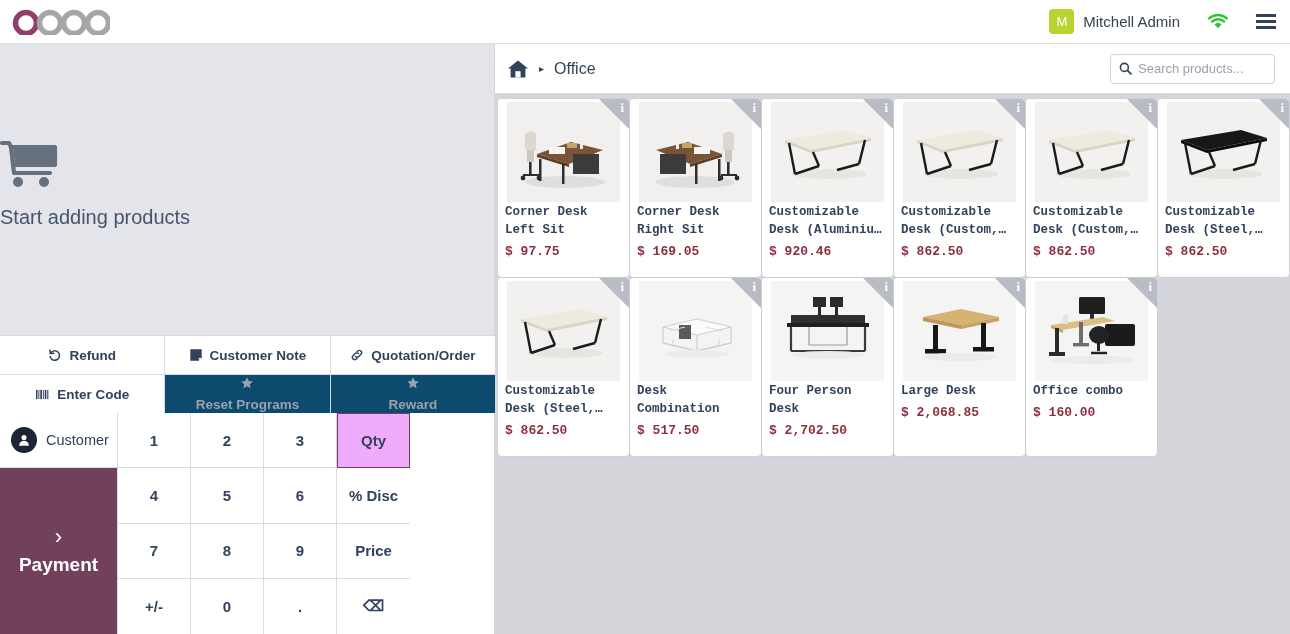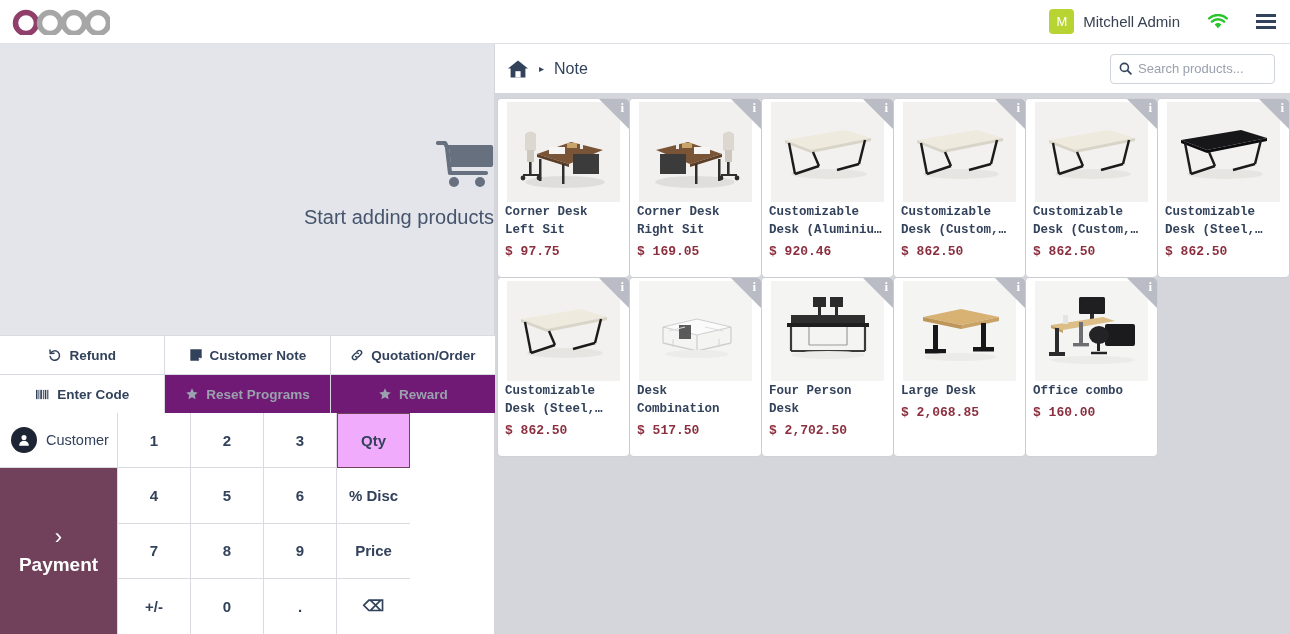--- a/index.html
+++ b/index.html
@@ -46,42 +46,42 @@
   .left-panel {
     width: 495px; height: 590px;
     display: flex; flex-direction: column;
     background: #ffffff;
     border-right: 1px solid #d4d6dc;
   }
   .cart-empty {
     flex: 1;
     background: #e3e5ea;
     display: flex; flex-direction: column;
-    align-items: flex-end; justify-content: center;
+    align-items: flex-start; justify-content: center;
     padding-bottom: 10px;
   }
   .cart-icon { margin-bottom: 12px; }
   .cart-empty-text {
     font-size: 20px; color: #46546c; font-weight: 400;
   }
 
   
   .actions-row {
     display: flex; width: 495px; height: 39px;
     border-top: 1px solid #d9dbe0;
   }
   .action-btn {
     flex: 1; display: flex; align-items: center; justify-content: center;
     gap: 7px; font-size: 13.5px; font-weight: bold; color: #33425b;
     background: #ffffff; cursor: pointer;
     border-right: 1px solid #d9dbe0;
     white-space: nowrap;
   }
   .action-btn:last-child { border-right: none; }
-  .action-btn.disabled { color: #9aa0ad; background: #701a75; cursor: default; }
+  .action-btn.disabled { color: #9aa0ad; background: #0c4a6e; cursor: default; flex-direction: column; }
   .action-btn .ic { display: inline-flex; align-items: center; }
 
   
   .bottom-area { display: flex; width: 410px; height: 221px; justify-content: center; }
   .bottom-left { width: 118px; display: flex; flex-direction: column; border-right: 1px solid #d9dbe0; }
   .customer-btn {
     height: 55px; display: flex; align-items: center; gap: 9px;
     padding-left: 11px; background: #ffffff; cursor: pointer;
     border-bottom: 1px solid #d9dbe0;
   }
@@ -346,21 +346,21 @@
 
     <div class="product-header">
       <div class="breadcrumb">
         <span class="home-icon">
           <svg width="22" height="20" viewBox="0 0 22 20" aria-hidden="true">
             <path d="M11 1.5 L1 9.4 h2.6 v9.1 h14.8 V9.4 H21 Z" fill="#33425b"></path>
             <rect x="8.4" y="12.2" width="5.2" height="6.3" fill="#ffffff"></rect>
           </svg>
         </span>
         <span class="bc-sep">▸</span>
-        <span class="bc-item">Note</span>
+        <span class="bc-item">Office</span>
       </div>
 
       <div class="search-box">
         <span class="mag">
           <svg width="13" height="13" viewBox="0 0 14 14" aria-hidden="true">
             <circle cx="5.8" cy="5.8" r="4.3" fill="none" stroke="#33425b" stroke-width="1.7"></circle>
             <line x1="9.1" y1="9.1" x2="12.8" y2="12.8" stroke="#33425b" stroke-width="1.9" stroke-linecap="round"></line>
           </svg>
         </span>
         <input class="search-input" type="text" placeholder="Search products..." style="">

